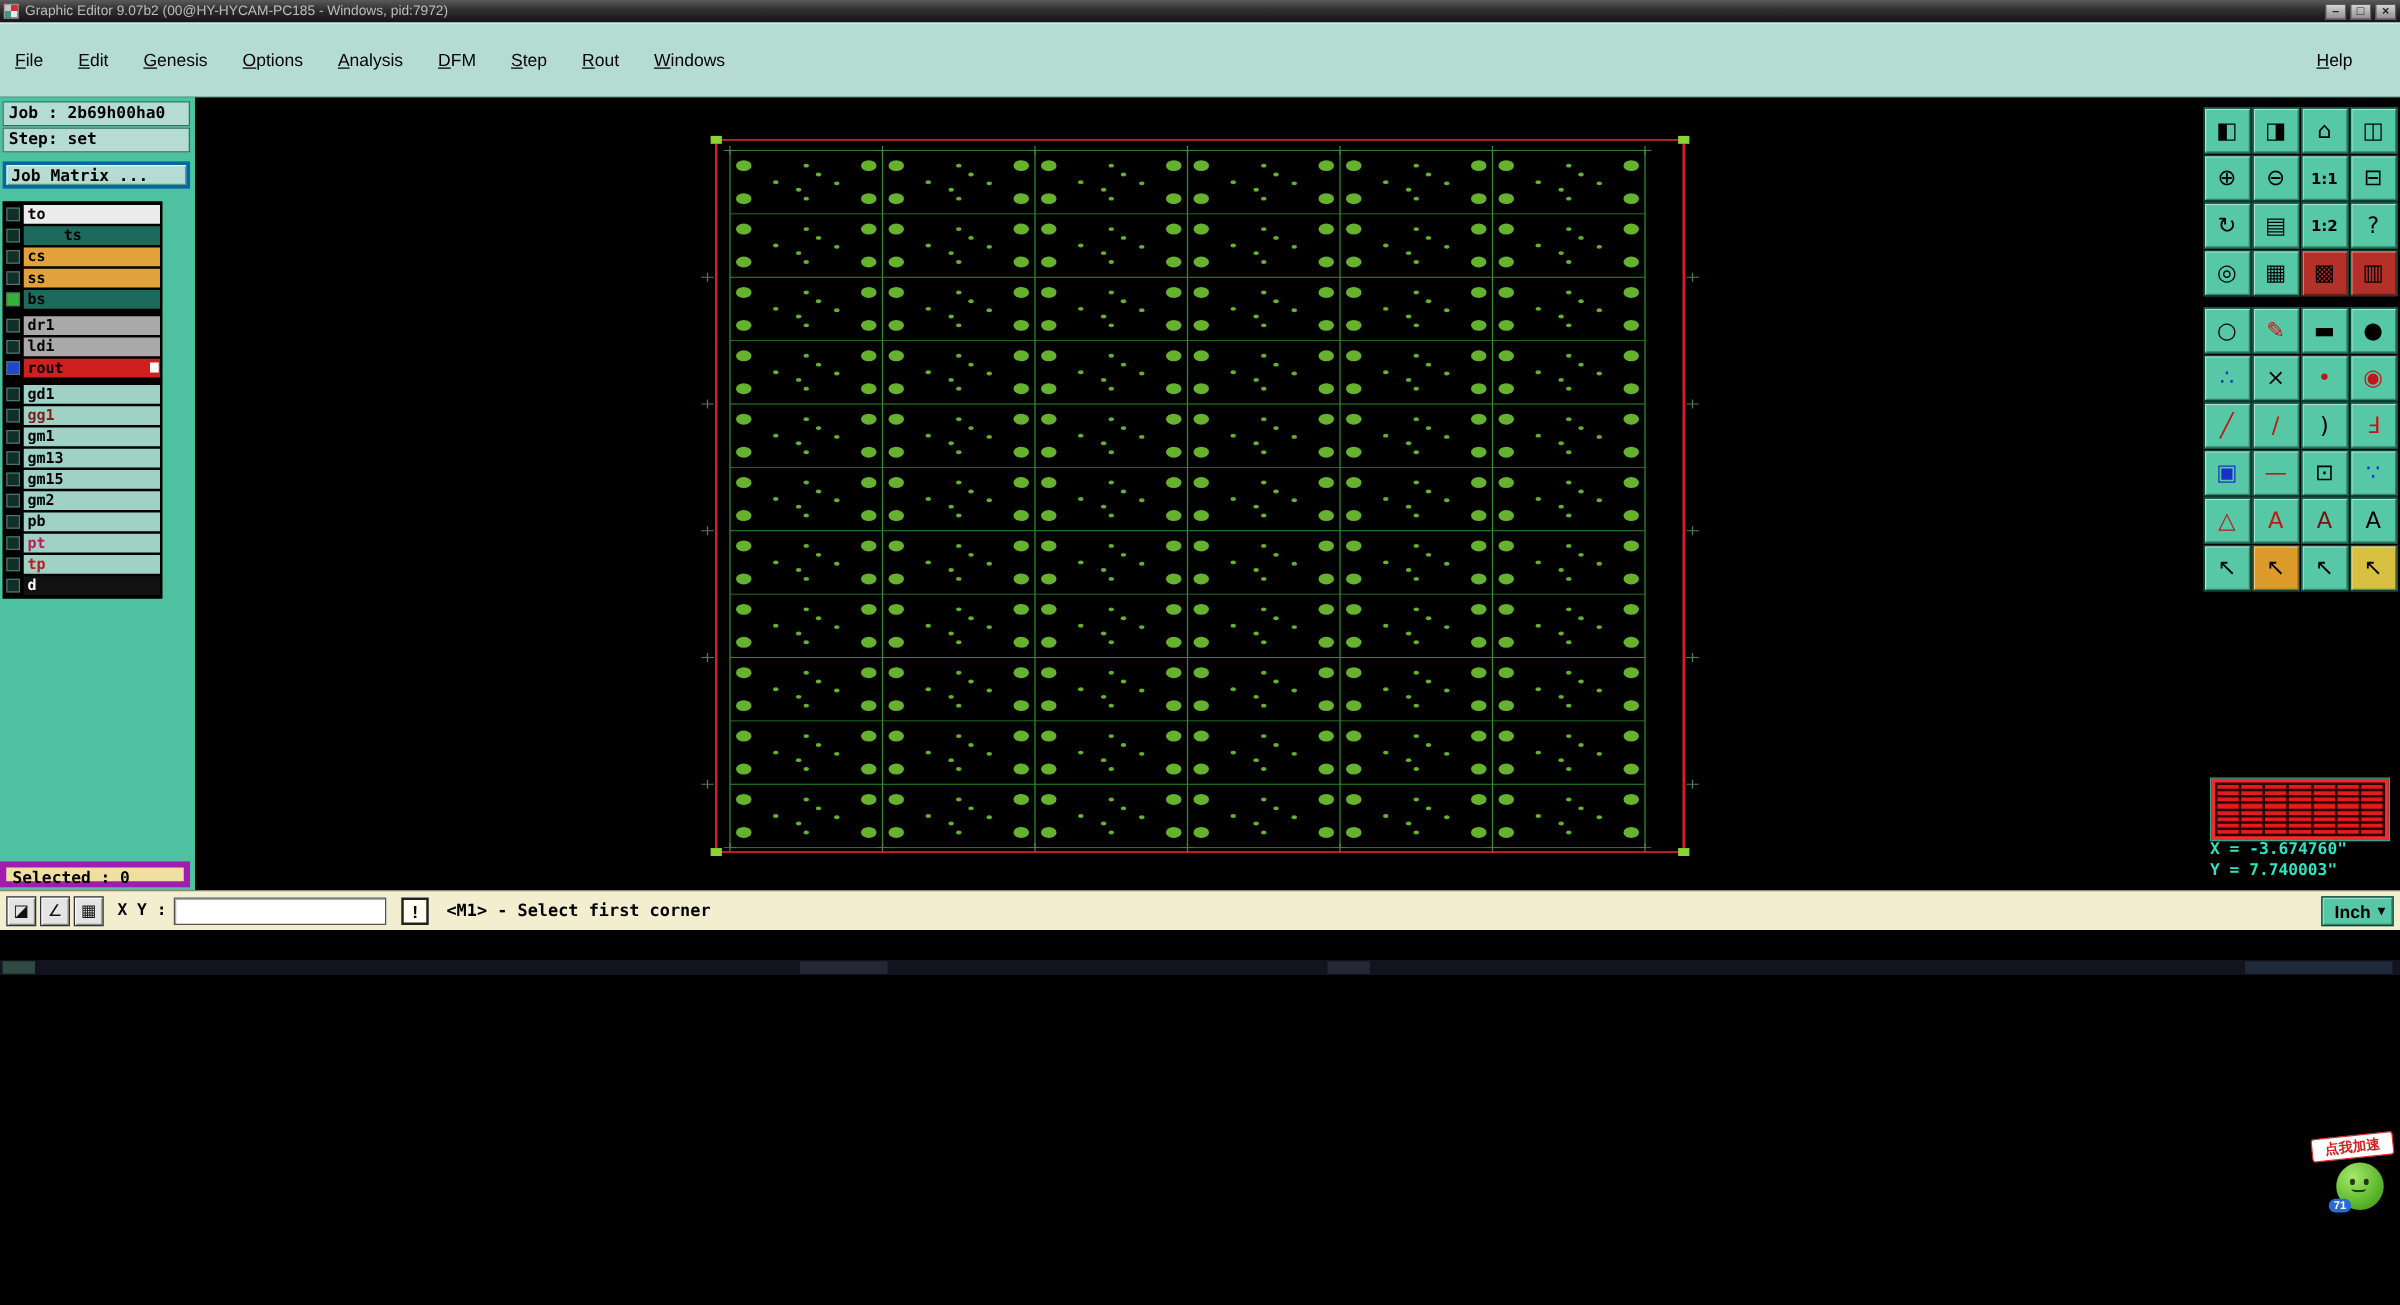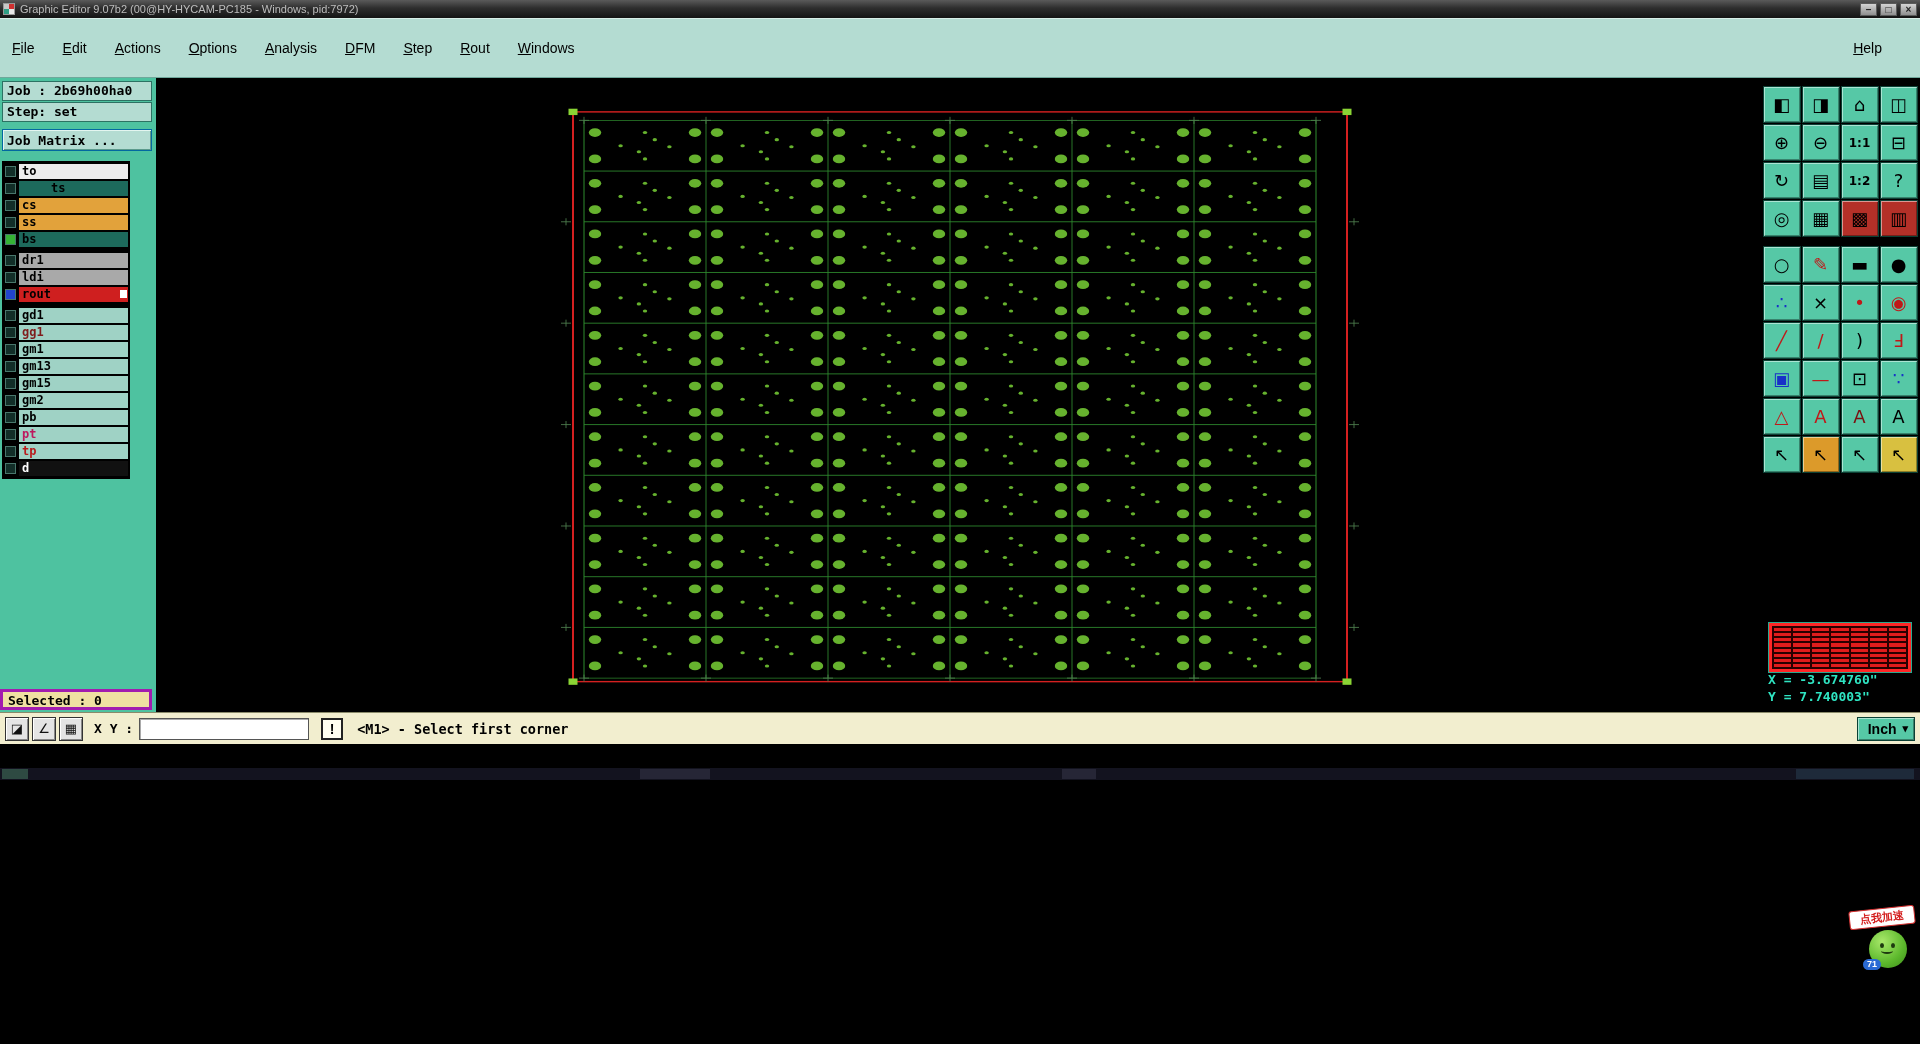--- a/index.html
+++ b/index.html
@@ -26,28 +26,28 @@
   .gen {display:flex; flex-direction:column; align-items:flex-end;}
   .gen-top {display:flex; align-items:flex-start; gap:6px;}
   .gen-name {font-family:"Liberation Serif", serif; font-size:22px; font-weight:bold; color:#101010; line-height:1;}
   .gen-dt {display:flex; flex-direction:column; color:#c01818; font-family:"Liberation Serif", serif; font-style:italic; font-weight:bold; font-size:11px; line-height:1.15;}
   .gen-sub {font-family:"Liberation Serif", serif; font-style:italic; font-weight:bold; font-size:12px; color:#101010; margin-top:1px;}
 
   
   .main {flex:1 1 auto; display:flex; min-height:0;}
   .sidebar {width:156px; background:#4ec2a0; display:flex; flex-direction:column; padding-top:3px; flex:0 0 auto;}
   .info-box {width:150px; margin:0 0 1px 2px; background:#b4dcd2; border:1px solid #2c7263; font-family:"DejaVu Sans Mono", monospace; font-weight:bold; font-size:13px; color:#000; padding:1px 4px; height:20px; white-space:nowrap; overflow:hidden;}
-  .matrix-btn {width:150px; margin:6px 0 0 2px; background:#b4dcd2; border:1px solid #0369a1; box-shadow:inset 1px 1px 0 #e4f6f0, inset -1px -1px 0 #5c9a8c; font-family:"DejaVu Sans Mono", monospace; font-weight:bold; font-size:13px; padding:2px 4px; text-align:left; height:22px; color:#000;}
+  .matrix-btn {width:150px; margin:6px 0 0 2px; background:#b4dcd2; border:3px solid #0369a1; box-shadow:inset 1px 1px 0 #e4f6f0, inset -1px -1px 0 #5c9a8c; font-family:"DejaVu Sans Mono", monospace; font-weight:bold; font-size:13px; padding:2px 4px; text-align:left; height:22px; color:#000;}
   .layer-list {width:128px; margin:10px 0 0 2px; background:#000; padding:2px; display:flex; flex-direction:column;}
   .layer-row {display:flex; align-items:center; height:16px; margin-bottom:1px;}
   .layer-row.gap {margin-top:4px;}
   .layer-cb {width:11px; height:11px; flex:0 0 auto; margin:0 3px 0 1px; background:#122e28; border:1px solid #49776c;}
   .layer-bar {flex:1; height:15px; line-height:15px; font-family:"DejaVu Sans Mono", monospace; font-size:12px; font-weight:bold; padding:0 3px; position:relative;}
   .layer-marker {position:absolute; right:1px; top:3px; width:7px; height:8px;}
-  .selected-box {margin-top:auto; margin-bottom:2px; width:152px; background:#efe0a2; border:3px solid #a21caf; font-family:"DejaVu Sans Mono", monospace; font-weight:bold; font-size:13px; padding:1px 5px; height:21px; color:#000;}
+  .selected-box {margin-top:auto; margin-bottom:2px; width:152px; background:#efe0a2; border:5px solid #a21caf; font-family:"DejaVu Sans Mono", monospace; font-weight:bold; font-size:13px; padding:1px 5px; height:21px; color:#000;}
 
   .canvas {flex:1 1 auto; position:relative; background:#000;}
   .canvas svg {position:absolute; inset:0; width:100%; height:100%;}
 
   
   .rightbar {width:160px; background:#000; display:flex; flex-direction:column; align-items:center; padding-top:8px; flex:0 0 auto;}
   .tool-grid {display:grid; grid-template-columns:repeat(4, 38px); gap:1px;}
   .tool-grid.second {margin-top:9px;}
   .tool-btn {width:38px; height:37px; background:#56c8a6; border:1px solid #0c4034; box-shadow:inset 1px 1px 0 rgba(255,255,255,.5), inset -1px -1px 0 rgba(0,0,0,.35); display:flex; align-items:center; justify-content:center; font-size:18px; color:#000; font-family:"DejaVu Sans", sans-serif; cursor:default;}
   .tool-btn.small {font-size:12px; font-weight:bold;}
@@ -84,21 +84,21 @@
 
   <div class="titlebar">
     <span class="app-icon"></span>
     <span class="title-text">Graphic Editor 9.07b2 (00@HY-HYCAM-PC185 - Windows, pid:7972)</span>
     <span class="win-btn">–</span>
     <span class="win-btn">□</span>
     <span class="win-btn">×</span>
   </div>
 
   <div class="menubar">
-    <span style="display:contents"><span class="menu-item">File</span><span class="menu-item">Edit</span><span class="menu-item">Actions</span><span class="menu-item">Options</span><span class="menu-item">Analysis</span><span class="menu-item">DFM</span><span class="menu-item">Step</span><span class="menu-item">Rout</span><span class="menu-item">Windows</span></span>
+    <span style="display:contents"><span class="menu-item">File</span><span class="menu-item">Edit</span><span class="menu-item">Genesis</span><span class="menu-item">Options</span><span class="menu-item">Analysis</span><span class="menu-item">DFM</span><span class="menu-item">Step</span><span class="menu-item">Rout</span><span class="menu-item">Windows</span></span>
     <span class="menu-help">Help</span>
   </div>
 
   <div class="main">
 
     <div class="sidebar">
       <div class="info-box">Job : 2b69h00ha0</div>
       <div class="info-box">Step: set</div>
       <button class="matrix-btn">Job Matrix ...</button>
       <div class="layer-list">

